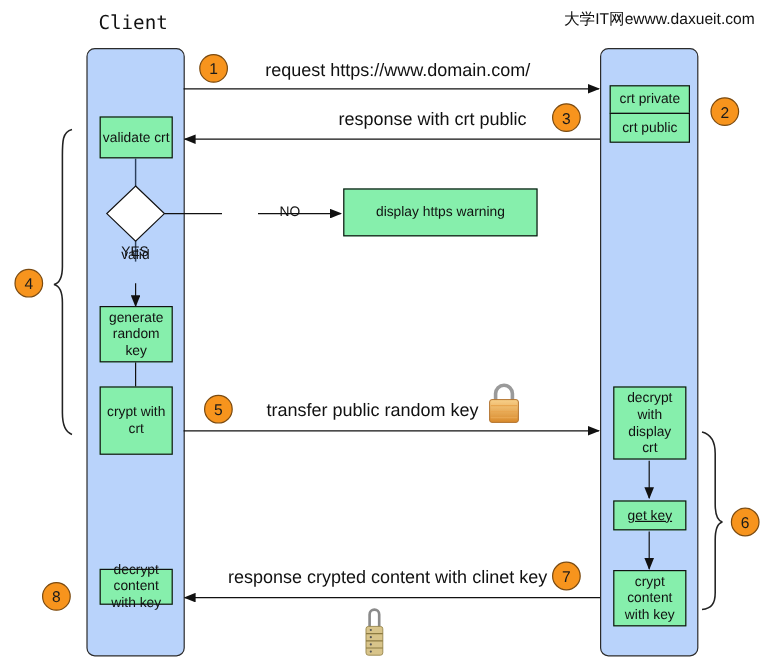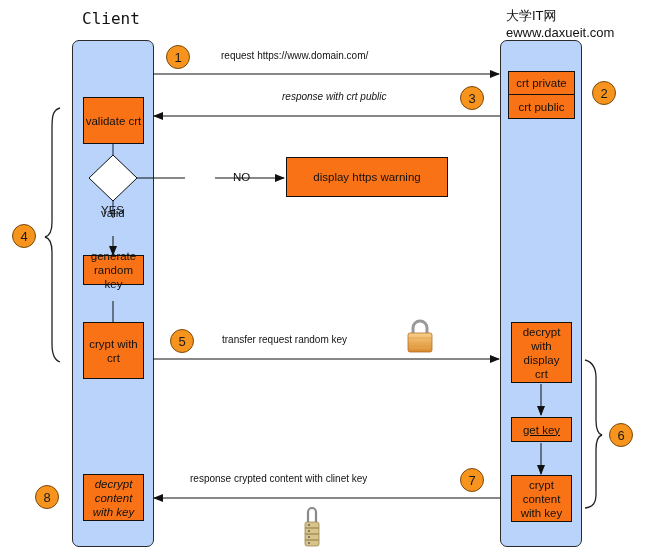--- a/index.html
+++ b/index.html
@@ -1,35 +1,35 @@
 <!DOCTYPE html>
 <html><head>
 <meta charset="utf-8">
 <style>
   html, body { margin: 0; padding: 0; background: #ffffff; }
   body { width: 648px; height: 560px; position: relative; overflow: hidden;
          font-family: "Liberation Sans", sans-serif; color: #111; }
   .abs { position: absolute; }
   .lane { position: absolute; background: #b9d3fb; border: 1px solid #2b2b2b; border-radius: 7px; }
-  .box { position: absolute; background: #f97316; border: 1px solid #111; font-size: 11.5px;
+  .box { position: absolute; background: #86efac; border: 1px solid #111; font-size: 11.5px;
          display: flex; align-items: center; justify-content: center; text-align: center; line-height: 14px;
          box-sizing: border-box; }
   .badge { position: absolute; width: 24px; height: 24px; border-radius: 50%; background: #f7941d;
            border: 1px solid #7a4a10; box-sizing: border-box; font-size: 13px; display: flex;
            align-items: center; justify-content: center; color: #1a1a1a; }
-  .label { position: absolute; font-size: 10px; white-space: nowrap; }
+  .label { position: absolute; font-size: 15px; white-space: nowrap; }
   .small { position: absolute; font-size: 11.5px; white-space: nowrap; }
   svg.overlay { position: absolute; left: 0; top: 0; }
   .mono { font-family: "DejaVu Sans Mono", monospace; font-size: 16px; }
 </style>
 </head>
 <body>
 
 <div class="abs mono" style="left:82px; top:9px;">Client</div>
-<div class="abs" style="left:470px; top:7px; font-size:13px;margin-left:36px;">大学IT网ewww.daxueit.com</div>
+<div class="abs" style="left:470px; top:7px; font-size:13px;">大学IT网ewww.daxueit.com</div>
 
 <div class="lane" style="left:72px; top:40px; width:80px; height:505px;"></div>
 <div class="lane" style="left:500px; top:40px; width:80px; height:505px;"></div>
 
 <svg class="overlay" width="648" height="560">
   <defs>
     <marker id="ah" markerWidth="10" markerHeight="8" refX="9" refY="4" orient="auto">
       <path d="M0,0 L10,4 L0,8 z" fill="#111"></path>
     </marker>
   </defs>
@@ -55,38 +55,38 @@
 
   <line x1="500" y1="498" x2="154" y2="498" stroke="#111" stroke-width="1" marker-end="url(#ah)"></line>
 
   <polygon points="113,155 137,178 113,201 89,178" fill="#fff" stroke="#111" stroke-width="1"></polygon>
 
   <path d="M60,108 C52,110 52,118 52,130 L52,222 C52,232 49,236 45,237 C49,238 52,242 52,252 L52,344 C52,354 54,360 60,362" fill="none" stroke="#222" stroke-width="1.3"></path>
 
   <path d="M585,360 C593,362 596,368 596,378 L596,420 C596,430 598,434 602,435 C598,436 596,440 596,450 L596,494 C596,503 593,507 585,508" fill="none" stroke="#222" stroke-width="1.3"></path>
 </svg>
 
-<div class="box" style="left:83px; top:97px; width:61px; height:47px;">validate crt</div>
+<div class="box" style="left:83px; top:97px; width:61px; height:35px;">validate crt</div>
 <div class="small" style="left:101px; top:171px;margin-top:36px;">valid</div>
 <div class="small" style="left:101px; top:204px;">YES</div>
 <div class="small" style="left:191px; top:171px;padding-left:42px;">NO</div>
 <div class="box" style="left:286px; top:157px; width:162px; height:40px;">display https warning</div>
-<div class="box" style="left:83px; top:255px; width:61px; height:30px; padding:0 0;">generate random key</div>
+<div class="box" style="left:83px; top:255px; width:61px; height:47px; padding:0 0;">generate random key</div>
 <div class="box" style="left:83px; top:322px; width:61px; height:57px; padding:0 4px;">crypt with crt</div>
-<div class="box" style="left:83px; top:474px; width:61px; height:47px; padding:0 6px;font-style:italic;">decrypt content with key</div>
+<div class="box" style="left:83px; top:474px; width:61px; height:30px; padding:0 6px;">decrypt content with key</div>
 
 <div class="box" style="left:508px; top:71px; width:67px; height:24px;">crt private</div>
 <div class="box" style="left:508px; top:94px; width:67px; height:25px;">crt public</div>
 <div class="box" style="left:511px; top:322px; width:61px; height:61px; padding:0 8px;">decrypt with display crt</div>
 <div class="box" style="left:511px; top:417px; width:61px; height:25px;text-decoration:underline;">get key</div>
 <div class="box" style="left:511px; top:475px; width:61px; height:47px; padding:0 6px;">crypt content with key</div>
 
 <div class="label" style="left:221px; top:50px;">request https://www.domain.com/</div>
-<div class="label" style="left:282px; top:91px;font-style:italic;">response with crt public</div>
-<div class="label" style="left:222px; top:334px;">transfer request random key</div>
+<div class="label" style="left:282px; top:91px;">response with crt public</div>
+<div class="label" style="left:222px; top:334px;">transfer public random key</div>
 <div class="label" style="left:190px; top:473px;">response crypted content with clinet key</div>
 
 <div class="badge" style="left:166px; top:45px;">1</div>
 <div class="badge" style="left:592px; top:81px;">2</div>
 <div class="badge" style="left:460px; top:86px;">3</div>
 <div class="badge" style="left:12px; top:224px;">4</div>
 <div class="badge" style="left:170px; top:329px;">5</div>
 <div class="badge" style="left:609px; top:423px;">6</div>
 <div class="badge" style="left:460px; top:468px;">7</div>
 <div class="badge" style="left:35px; top:485px;">8</div>

